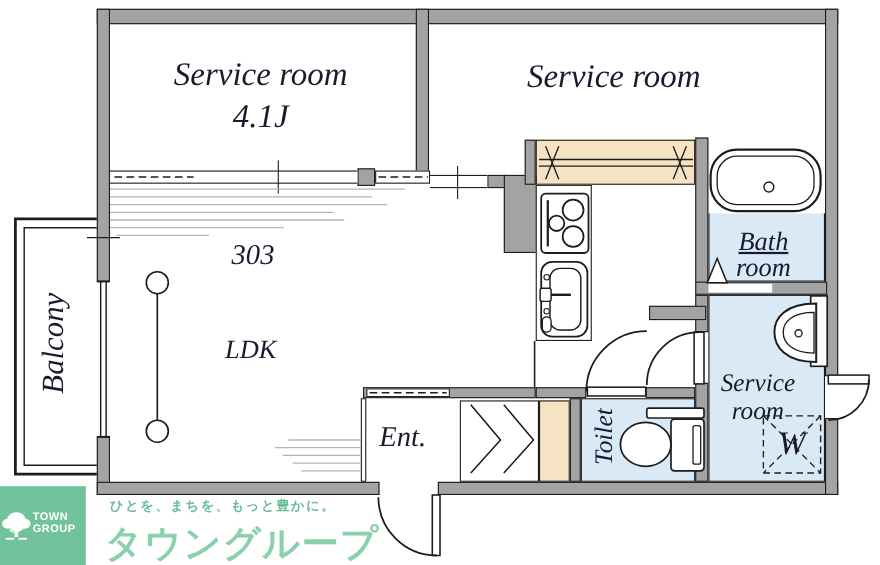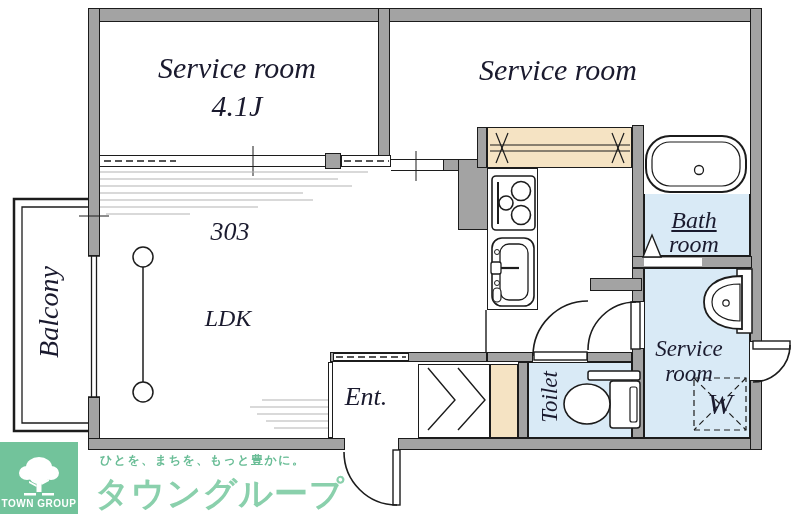--- a/index.html
+++ b/index.html
@@ -13,21 +13,21 @@
   .wet{background:var(--wet);}
   .tan{background:var(--tan);}
   .white{background:#fff;}
   
   .lbl{position:absolute;font-family:"Liberation Serif",serif;font-style:italic;
        color:var(--text);transform:translate(-50%,-50%);white-space:nowrap;line-height:1;}
   .vert{transform:translate(-50%,-50%) rotate(-90deg);}
   svg.overlay{position:absolute;left:0;top:0;pointer-events:none;}
   
   .logo{position:absolute;left:0;top:442px;width:78px;height:72px;background:var(--logo-bg);
-        display:flex;flex-direction:column;align-items:center;justify-content:flex-end;}
+        display:flex;flex-direction:row;align-items:center;justify-content:flex-end;}
   .logo-text{font-family:"Liberation Sans",sans-serif;font-weight:bold;font-size:10px;
              color:#fff;letter-spacing:.5px;margin-bottom:5px;}
   .tagline{position:absolute;left:100px;top:452px;font-family:"DejaVu Sans","Liberation Sans",sans-serif;
            font-weight:bold;font-size:12px;letter-spacing:1.5px;color:var(--tagline-color);}
   .brand{position:absolute;left:95px;top:471px;font-family:"DejaVu Sans","Liberation Sans",sans-serif;
          font-weight:bold;font-size:34px;letter-spacing:1px;color:var(--brand-color);}
 </style>
 </head>
 <body>
 

